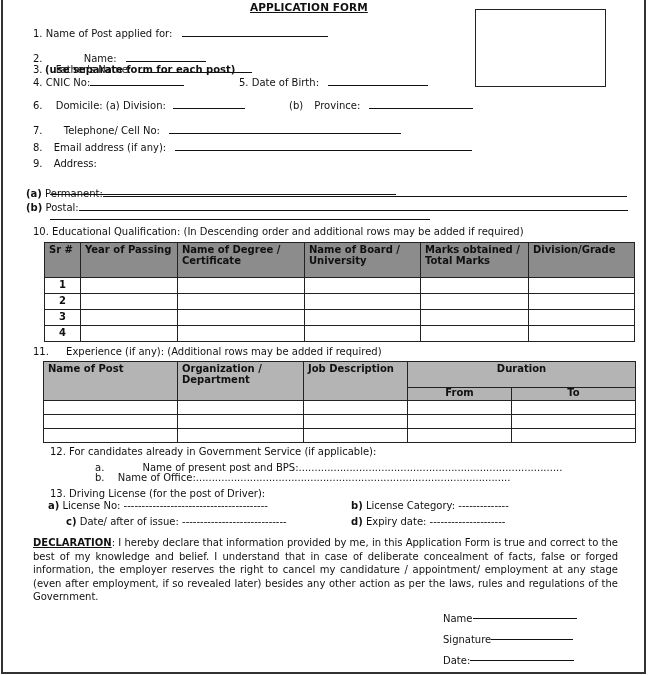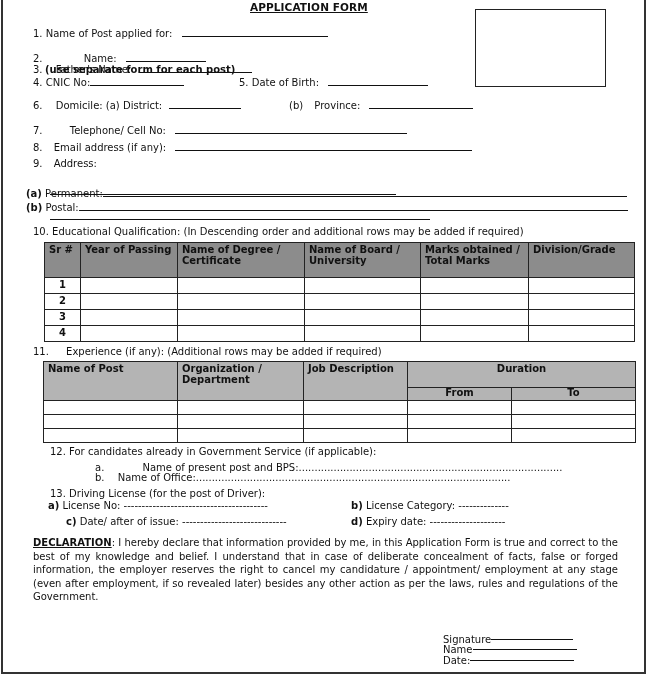--- a/index.html
+++ b/index.html
@@ -54,32 +54,32 @@
 <div class="abs" style="left:33px;top:76px;">
   <span>4. CNIC No:</span><span class="line" style="width:94px;"></span>
 </div>
 <div class="abs" style="left:239px;top:76px;">
   <span>5. Date of Birth:</span>
   <span class="line" style="width:100px;margin-left:6px;"></span>
 </div>
 
 <div class="abs" style="left:33px;top:99px;">
   <span>6.</span>
-  <span style="margin-left:10px;">Domicile: (a) District:</span>
+  <span style="margin-left:10px;">Domicile: (a) Division:</span>
   <span class="line" style="width:72px;margin-left:4px;"></span>
 </div>
 <div class="abs" style="left:289px;top:99px;">
   <span>(b)</span>
   <span style="margin-left:8px;">Province:</span>
   <span class="line" style="width:104px;margin-left:6px;"></span>
 </div>
 
 <div class="abs" style="left:33px;top:124px;">
   <span>7.</span>
-  <span style="margin-left:24px;">Telephone/ Cell No:</span>
+  <span style="margin-left:18px;">Telephone/ Cell No:</span>
   <span class="line" style="width:232px;margin-left:6px;"></span>
 </div>
 
 <div class="abs" style="left:33px;top:141px;">
   <span>8.</span>
   <span style="margin-left:8px;">Email address (if any):</span>
   <span class="line" style="width:297px;margin-left:6px;"></span>
 </div>
 
 <div class="abs" style="left:33px;top:158px;">
@@ -227,21 +227,21 @@
 <div class="abs" style="left:351px;top:516px;">
   <span class="bold">d)</span>
   <span>Expiry date:</span>
   <span>---------------------</span>
 </div>
 
 <div class="decl">
   <span class="lbl">DECLARATION</span><span>: I hereby declare that information provided by me, in this Application Form is true and correct to the best of my knowledge and belief. I understand that in case of deliberate concealment of facts, false or forged information, the employer reserves the right to cancel my candidature / appointment/ employment at any stage (even after employment, if so revealed later) besides any other action as per the laws, rules and regulations of the Government.</span>
 </div>
 
-<div class="abs" style="left:443px;top:613px;margin-top:31px;">
+<div class="abs" style="left:443px;top:613px;">
   <span>Name</span><span class="sig-line" style="width:104px;"></span>
 </div>
 <div class="abs" style="left:443px;top:634px;">
   <span>Signature</span><span class="sig-line" style="width:82px;"></span>
 </div>
 <div class="abs" style="left:443px;top:655px;">
   <span>Date:</span><span class="sig-line" style="width:104px;"></span>
 </div>
 
 </body></html>

